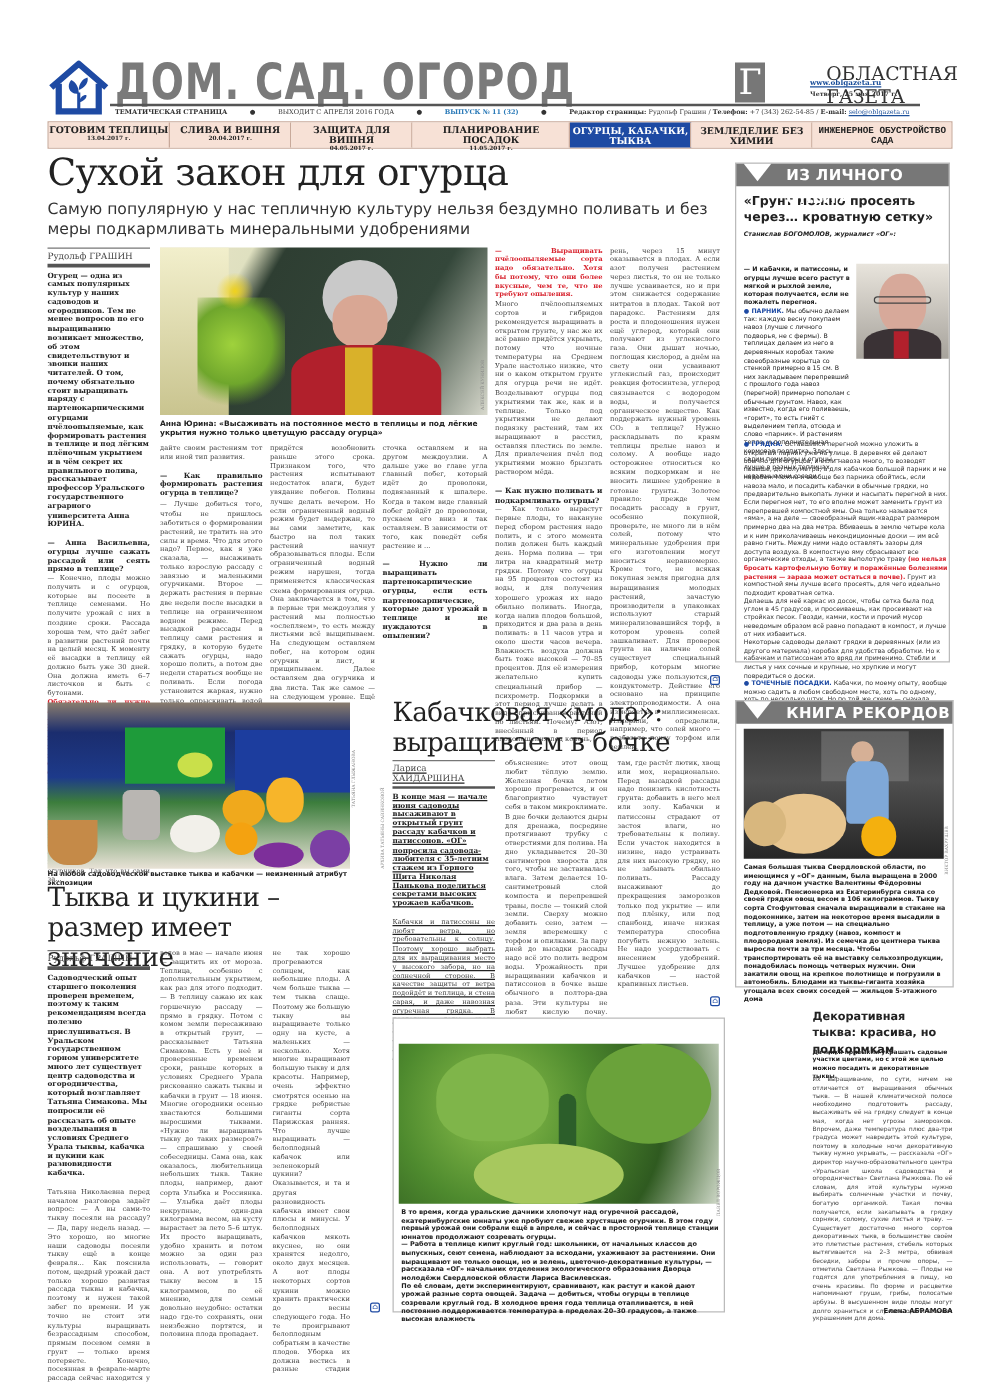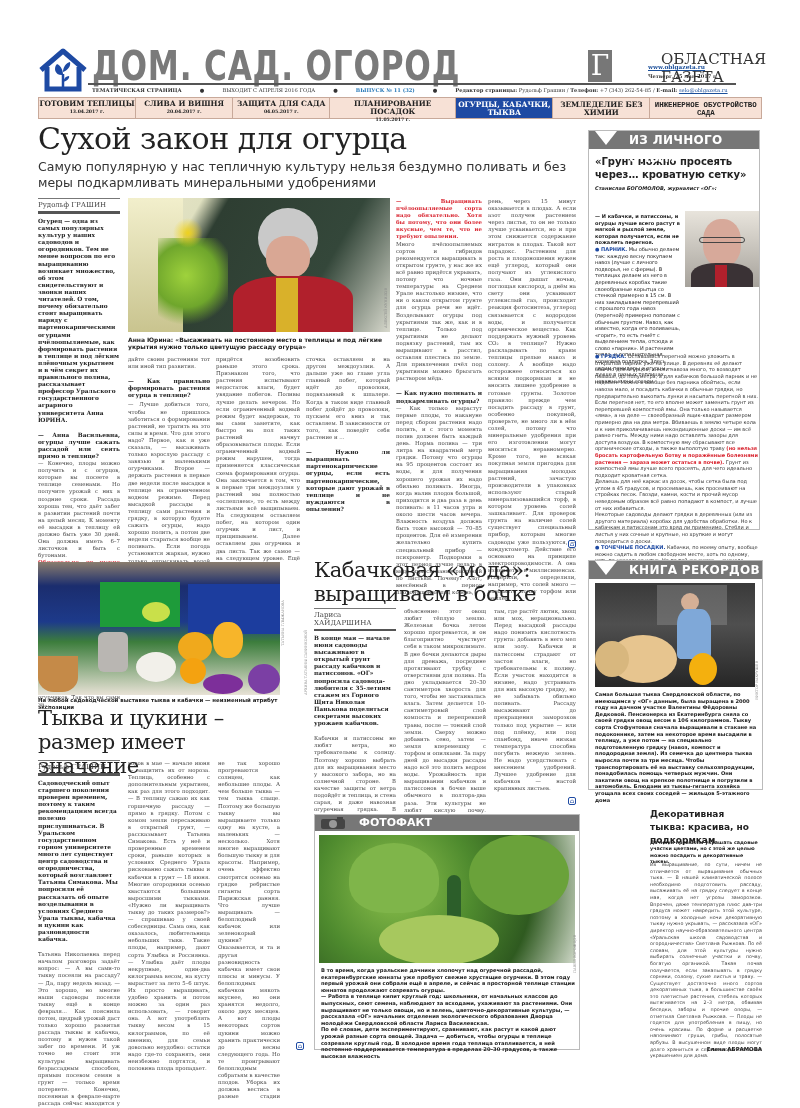--- a/index.html
+++ b/index.html
@@ -63,21 +63,21 @@
   <span><b>Редактор страницы:</b> <span>Рудольф Грашин</span> / <b>Телефон:</b> <span>+7 (343) 262-54-85</span> / <b>E-mail:</b> <a>selo@oblgazeta.ru</a></span>
 </div>
 <div class="abs g-logo">Г</div>
 <div class="abs og-title">ОБЛАСТНАЯ ГАЗЕТА</div>
 <div class="abs og-url">www.oblgazeta.ru</div>
 <div class="abs og-date">Четверг, 25 мая 2017 г.</div>
 
 <div class="abs nav">
   <div class="nav-item"><span>ГОТОВИМ ТЕПЛИЦЫ</span><span class="d">13.04.2017 г.</span></div>
   <div class="nav-item"><span>СЛИВА И ВИШНЯ</span><span class="d">20.04.2017 г.</span></div>
-  <div class="nav-item"><span>ЗАЩИТА ДЛЯ САДА</span><span class="d">04.05.2017 г.</span></div>
+  <div class="nav-item"><span>ЗАЩИТА ДЛЯ ВИШНЯ</span><span class="d">04.05.2017 г.</span></div>
   <div class="nav-item" style="flex:1.3"><span>ПЛАНИРОВАНИЕ ПОСАДОК</span><span class="d">11.05.2017 г.</span></div>
   <div class="nav-item active" style="padding-top:3px"><span>ОГУРЦЫ, КАБАЧКИ, ТЫКВА</span></div>
   <div class="nav-item" style="padding-top:3px"><span>ЗЕМЛЕДЕЛИЕ БЕЗ ХИМИИ</span></div>
   <div class="nav-item" style="flex:1.15;padding-top:3px"><span>ИНЖЕНЕРНОЕ ОБУСТРОЙСТВО САДА</span></div>
 </div>
 
 <div class="abs headline">Сухой закон для огурца</div>
 <div class="abs deck">Самую популярную у нас тепличную культуру нельзя бездумно поливать и без меры подкармливать минеральными удобрениями</div>
 
 <div class="abs" style="left:38px;top:198px;width:82px;">
@@ -162,39 +162,31 @@
 <div class="abs headline" style="top:706px;font-size:21px;line-height:24px;width:240px;">Тыква и цукини – размер имеет значение</div>
 <div class="abs" style="left:38px;top:760px;width:82px;">
   <div class="byline">Рудольф ГРАШИН</div>
   <div class="lead" style="margin-top:4px">Садоводческий опыт старшего поколения проверен временем, поэтому к таким рекомендациям всегда полезно прислушиваться. В Уральском государственном горном университете много лет существует центр садоводства и огородничества, который возглавляет Татьяна Симакова. Мы попросили её рассказать об опыте возделывания в условиях Среднего Урала тыквы, кабачка и цукини как разновидности кабачка.</div>
   <div class="txt" style="margin-top:8px">Татьяна Николаевна перед началом разговора задаёт вопрос: — А вы сами-то тыкву посеяли на рассаду? — Да, пару недель назад. — Это хорошо, но многие наши садоводы посеяли тыкву ещё в конце февраля... Как пояснила потом, щедрый урожай даст только хорошо развитая рассада тыквы и кабачка, поэтому и нужен такой забег по времени. И уж точно не стоит эти культуры выращивать безрассадным способом, прямым посевом семян в грунт — только время потеряете. Конечно, посеянная в феврале-марте рассада сейчас находится у садоводов не на подоконнике, а ещё в апреле или начале мая...</div>
 </div>
 <div class="abs txt" style="left:128px;top:760px;width:82px;">водов в мае — начале июня — защитить их от мороза. Теплица, особенно с дополнительным укрытием, как раз для этого подходит. — В теплицу сажаю их как горшечную рассаду — прямо в грядку. Потом с комом земли пересаживаю в открытый грунт, — рассказывает Татьяна Симакова. Есть у неё и проверенные временем сроки, раньше которых в условиях Среднего Урала рискованно сажать тыквы и кабачки в грунт — 18 июня. Многие огородники осенью хвастаются большими выросшими тыквами. «Нужно ли выращивать тыкву до таких размеров?» — спрашиваю у своей собеседницы. Сама она, как оказалось, любительница небольших тыкв. Такие плоды, например, дают сорта Улыбка и Россиянка. — Улыбка даёт плоды некрупные, один-два килограмма весом, на кусту вырастает за лето 5–6 штук. Их просто выращивать, удобно хранить и потом можно за один раз использовать, — говорит она. А вот употреблять тыкву весом в 15 килограммов, по её мнению, для семьи довольно неудобно: остатки надо где-то сохранять, они неизбежно портятся, и половина плода пропадает.</div>
 <div class="abs txt" style="left:218px;top:760px;width:62px;overflow:hidden;height:340px;">не так хорошо прогреваются солнцем, как небольшие плоды. А чем больше тыква — тем тыква слаще. Поэтому же большую тыкву вы выращиваете только одну на кусте, а маленьких — несколько. Хотя многие выращивают большую тыкву и для красоты. Например, очень эффектно смотрятся осенью на грядке ребристые гиганты сорта Парижская ранняя. Что лучше выращивать — белоплодный кабачок или зеленокорый цукини? Оказывается, и та и другая разновидность кабачка имеет свои плюсы и минусы. У белоплодных кабачков мякоть вкуснее, но они хранятся недолго, около двух месяцев. А вот плоды некоторых сортов цукини можно хранить практически до весны следующего года. Но те проигрывают белоплодным собратьям в качестве плодов. Уборка их должна вестись в разные стадии спелости. — Кабачки, особенно белоплодные, лучше собирать, когда они ещё небольшие, сантиметров 25–30. Иначе они становятся жёсткими и невкусными. А цукини, наоборот, убирают большими, так они лучше будут храниться, — рассказывает Татьяна Симакова. И тыквы, и кабачки хранит обычно дома на полу. Ни в коем случае не надо их складывать в холодный подвал. Лучшую температуру хранения они находят в квартире, — отмечает...</div>
 
 <div class="abs headline" style="left:314px;top:558px;font-size:21px;line-height:24px;width:260px;">Кабачковая «мода»: выращиваем в бочке</div>
-<div class="abs" style="left:314px;top:608px;width:82px;">
+<div class="abs" style="left:314px;top:608px;width:82px;text-decoration:underline;">
   <div class="byline" style="border-bottom-width:2px">Лариса ХАЙДАРШИНА</div>
   <div class="lead" style="margin-top:4px">В конце мая — начале июня садоводы высаживают в открытый грунт рассаду кабачков и патиссонов. «ОГ» попросила садовода-любителя с 35-летним стажем из Горного Щита Николая Панькова поделиться секретами высоких урожаев кабачков.</div>
   <div class="txt" style="margin-top:8px">Кабачки и патиссоны не любят ветра, но требовательны к солнцу. Поэтому хорошо выбрать для их выращивания место у высокого забора, но на солнечной стороне. В качестве защиты от ветра подойдёт и теплица, и стена сарая, и даже навозная огуречная грядка. В последние годы среди садоводов пошло поветрие — выращивать кабачки в старой железной бочке. Для такой «моды» есть</div>
 </div>
 <div class="abs credit" style="left:304px;top:630px">АРХИВА ТАТЬЯНЫ САВИНКОВОЙ</div>
 <div class="abs txt" style="left:404px;top:608px;width:82px;">объяснение: этот овощ любит тёплую землю. Железная бочка летом хорошо прогревается, и он благоприятно чувствует себя в таком микроклимате. В дне бочки делаются дыры для дренажа, посредине протягивают трубку с отверстиями для полива. На дно укладывается 20–30 сантиметров хвороста для того, чтобы не застаивалась влага. Затем делается 10-сантиметровый слой компоста и перепревшей травы, после — тонкий слой земли. Сверху можно добавить сено, затем — земля вперемешку с торфом и опилками. За пару дней до высадки рассады надо всё это полить ведром воды. Урожайность при выращивании кабачков и патиссонов в бочке выше обычного в полтора-два раза. Эти культуры не любят кислую почву. Сажать их</div>
 <div class="abs txt" style="left:494px;top:608px;width:82px;">там, где растёт лютик, хвощ или мох, нерационально. Перед высадкой рассады надо понизить кислотность грунта: добавить в него мел или золу. Кабачки и патиссоны страдают от застоя влаги, но требовательны к поливу. Если участок находится в низине, надо устраивать для них высокую грядку, но не забывать обильно поливать. Рассаду высаживают до прекращения заморозков только под укрытие — или под плёнку, или под спанбонд, иначе низкая температура способна погубить нежную зелень. Не надо усердствовать с внесением удобрений. Лучшее удобрение для кабачков — настой крапивных листьев.</div>
 <div class="abs end-mark" style="left:568px;top:797px">⌂</div>
 
 <div class="abs side-box" style="left:314px;top:814px;width:266px;height:236px;">
-  <div class="photofact-head">
-    <svg style="position:absolute;left:4px;top:1px" width="34" height="14" viewBox="0 0 34 14">
-        <rect x="2" y="3" width="24" height="10" rx="2" fill="#444"></rect>
-        <circle cx="14" cy="8" r="4" fill="#999"></circle>
-        <rect x="18" y="1" width="6" height="3" fill="#444"></rect>
-      </svg>
-    <span>ФОТОФАКТ</span>
-  </div>
   <div class="photo" style="position:absolute;left:4px;top:20px;width:256px;height:128px;background:radial-gradient(circle at 30% 40%,#8ec24d 0%,#4e8a2e 40%,#2f5a20 70%,#cfd8c8 100%);">
     <div style="position:absolute;left:30px;top:8px;width:90px;height:70px;border-radius:50% 50% 40% 40%;background:#7fb54a;"></div>
     <div style="position:absolute;left:150px;top:0px;width:100px;height:80px;border-radius:50%;background:#6aa23a;"></div>
     <div style="position:absolute;left:128px;top:40px;width:14px;height:60px;border-radius:7px;background:#2c5e2a;"></div>
     <div style="position:absolute;left:60px;top:80px;width:120px;height:50px;border-radius:50%;background:#a7c85e;"></div>
   </div>
   <div class="credit abs" style="left:258px;top:120px">ПАВЕЛ ВОРОЖЦОВ</div>
   <div class="sans" style="position:absolute;left:6px;top:152px;width:254px;font-size:5.2px;line-height:6.6px;font-weight:bold;color:#222;">
     <div>В то время, когда уральские дачники хлопочут над огуречной рассадой, екатеринбургские юннаты уже пробуют свежие хрустящие огурчики. В этом году первый урожай они собрали ещё в апреле, и сейчас в просторной теплице станции юннатов продолжают созревать огурцы.</div>
     <div>— Работа в теплице кипит круглый год: школьники, от начальных классов до выпускных, сеют семена, наблюдают за всходами, ухаживают за растениями. Они выращивают не только овощи, но и зелень, цветочно-декоративные культуры, — рассказала «ОГ» начальник отделения экологического образования Дворца молодёжи Свердловской области Лариса Василевская.</div>

